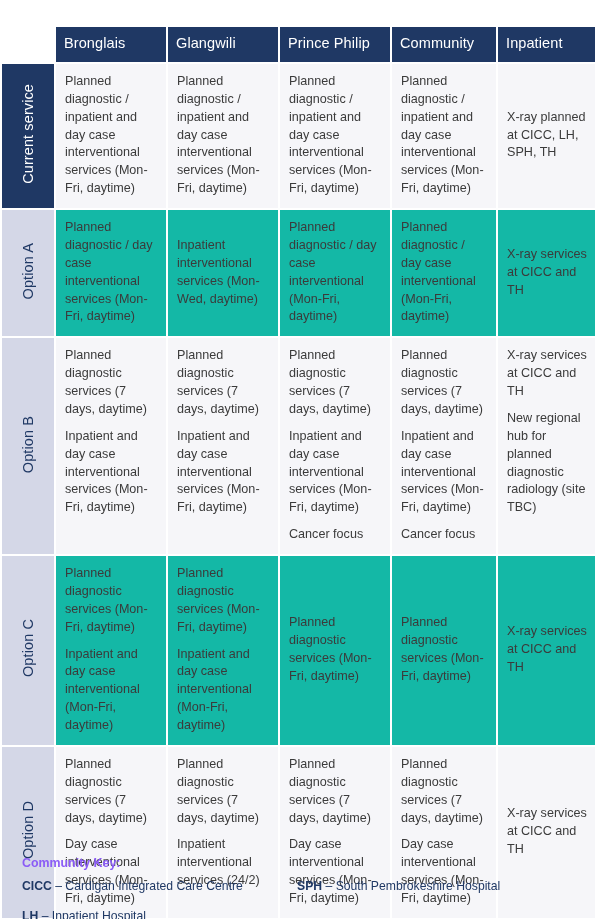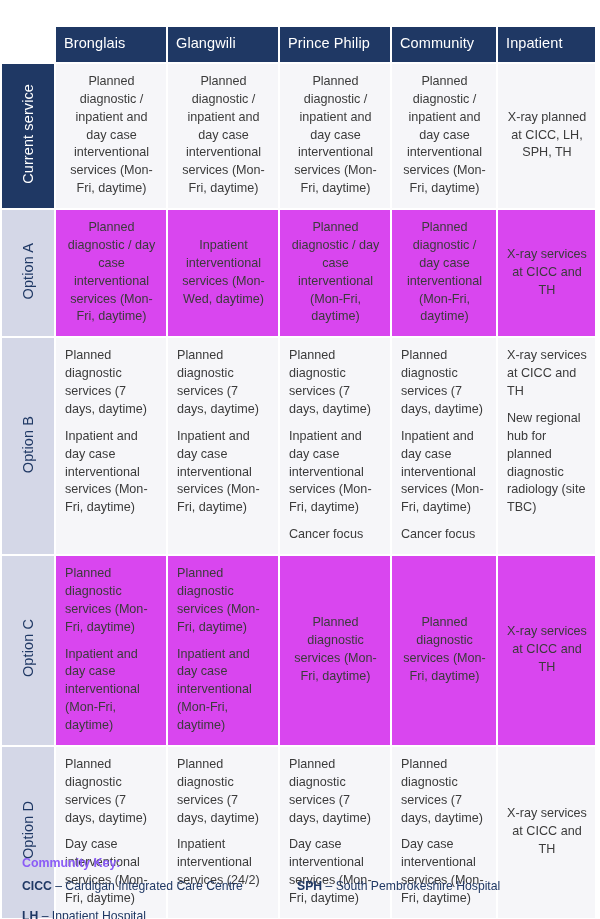--- a/index.html
+++ b/index.html
@@ -77,25 +77,24 @@
 
   td.body-cell {
     background: #F6F6F9;
     color: #3B3B3B;
     font-size: 12.6px;
     line-height: 1.42;
     padding: 9px 8px 10px 9px;
     vertical-align: top;
   }
   td.body-cell.alt {
-    background: #d946ef;
+    background: #14b8a6;
   }
   td.body-cell.vmid {
     vertical-align: middle;
-    text-align: center;
   }
   td.body-cell p {
     margin: 0 0 9px 0;
   }
   td.body-cell p:last-child {
     margin-bottom: 0;
   }
 
   
   #community-key {

